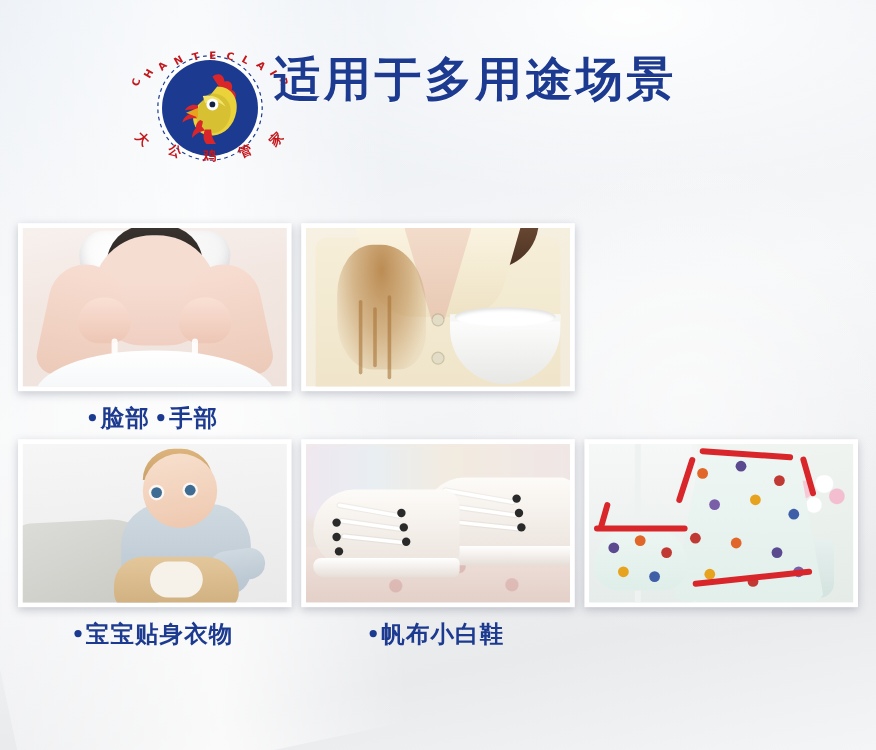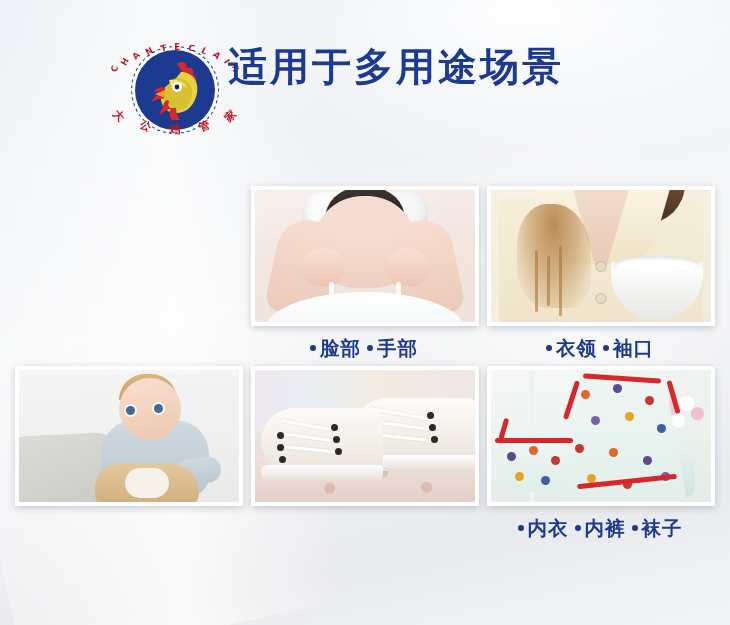--- a/index.html
+++ b/index.html
@@ -142,21 +142,20 @@
     position: absolute;
     left: 15px;
     top: 186px;
     width: 700px;
     z-index: 2;
   }
   .row {
     display: flex;
     gap: 8px;
     margin-bottom: 7px;
-    justify-content: flex-end;
   }
   .cell {
     width: 228px;
   }
   .thumb {
     position: relative;
     width: 228px;
     height: 140px;
     background: #ffffff;
     padding: 4px;
@@ -515,41 +514,41 @@
             <div class="skin"></div>
             <div class="stain"></div>
             <div class="run r1"></div>
             <div class="run r2"></div>
             <div class="run r3"></div>
             <div class="btn b1"></div>
             <div class="btn b2"></div>
             <div class="cup"></div>
           </div>
         </div>
-        <div class="caption">
-          <span class="dot"></span><span class="seg">衣领</span><span class="dot"></span><span class="seg">袖口</span>
-        </div>
       </div>
 
     </div>
 
     <div class="row">
 
       <div class="cell">
         <div class="thumb">
           <div class="photo ph-baby">
             <div class="blanket"></div>
             <div class="body"></div>
             <div class="arm"></div>
             <div class="hairw"></div>
             <div class="head"></div>
             <div class="eye e1"></div>
             <div class="eye e2"></div>
             <div class="toy"></div>
           </div>
+        </div>
+        <div class="caption">
+          <span class="dot"></span><span class="seg">宝宝贴身衣物</span>
         </div>
       </div>
 
       <div class="cell">
         <div class="thumb">
           <div class="photo ph-shoe">
             <div class="bgblur"></div>
             <div class="floor"></div>
             <div class="shoe s2">
               <div class="sole"></div>
@@ -569,20 +568,23 @@
               <div class="lace" style="left:22px;top:28px;width:54px;transform:rotate(8deg);"></div>
               <div class="lace" style="left:24px;top:40px;width:52px;transform:rotate(6deg);"></div>
               <div class="eyelet" style="left:16px;top:24px;"></div>
               <div class="eyelet" style="left:16px;top:36px;"></div>
               <div class="eyelet" style="left:18px;top:48px;"></div>
               <div class="eyelet" style="left:70px;top:16px;"></div>
               <div class="eyelet" style="left:72px;top:28px;"></div>
               <div class="eyelet" style="left:74px;top:40px;"></div>
             </div>
           </div>
+        </div>
+        <div class="caption">
+          <span class="dot"></span><span class="seg">帆布小白鞋</span>
         </div>
       </div>
 
       <div class="cell">
         <div class="thumb">
           <div class="photo ph-lin">
             <div class="window"></div>
             <div class="win-bar"></div>
             <div class="flowers"></div>
             <div class="vase"></div>
@@ -612,19 +614,16 @@
                 <span class="pd" style="left:56px;top:18px;background:#c03a33;"></span>
                 <span class="pd" style="left:20px;top:34px;background:#e8a31e;"></span>
                 <span class="pd" style="left:46px;top:38px;background:#3e5ea8;"></span>
               </div>
               <div class="trim" style="left:0;top:0;width:78px;"></div>
               <div class="strap" style="left:6px;top:-20px;width:5px;height:24px;transform:rotate(16deg);"></div>
             </div>
             <div class="trim" style="left:86px;bottom:18px;width:100px;transform:rotate(-6deg);"></div>
           </div>
         </div>
-        <div class="caption">
-          <span class="dot"></span><span class="seg">内衣</span><span class="dot"></span><span class="seg">内裤</span><span class="dot"></span><span class="seg">袜子</span>
-        </div>
       </div>
     </div>
   </div>
 </div>
 
 </body></html>

